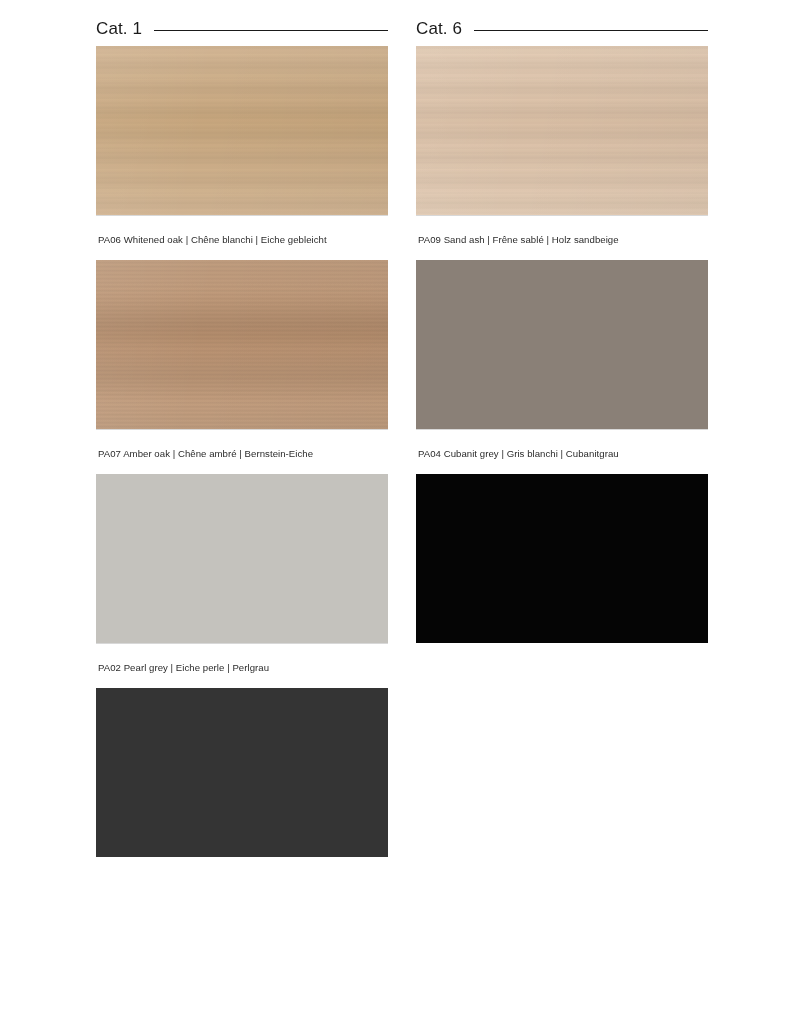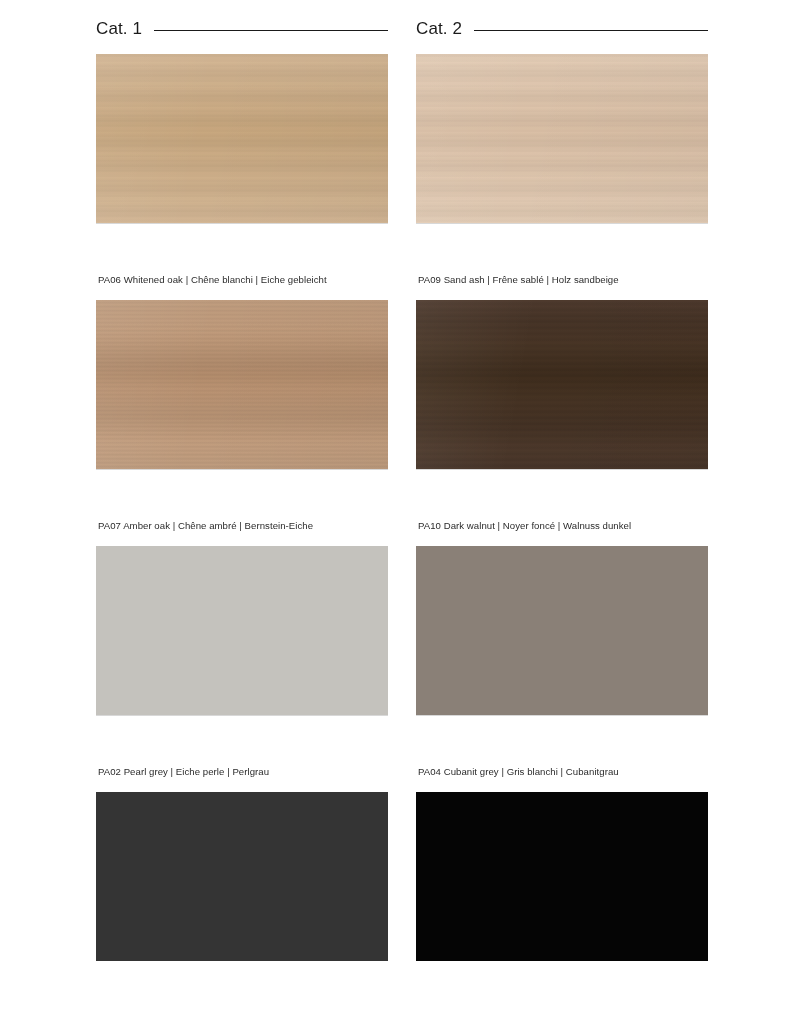--- a/index.html
+++ b/index.html
@@ -33,21 +33,20 @@
   .column {
     width: 292px;
     flex: 0 0 292px;
   }
 
   
   .col-header {
     display: flex;
     align-items: center;
     height: 34px;
-    margin-bottom: 8px;
   }
   .col-header-title {
     font-size: 17px;
     font-weight: 400;
     letter-spacing: 0.1px;
     color: #1a1a1a;
     white-space: nowrap;
     padding-right: 12px;
   }
   .col-header-rule {
@@ -79,21 +78,20 @@
     background: #d8d8d8;
     margin-top: 0;
   }
   .caption {
     font-size: 9.6px;
     line-height: 12px;
     color: #2b2b2b;
     letter-spacing: 0.05px;
     padding: 18px 0 14px 2px;
     white-space: nowrap;
-    margin-top: 32px;
   }
 
   
   .grain-fine::after,
   .grain-med::after,
   .grain-wide::after {
     content: "";
     position: absolute;
     inset: 0;
     pointer-events: none;
@@ -226,41 +224,33 @@
       <div class="swatch-cell">
         <div class="swatch">
           <div class="swatch-inner grain-none" style="background: rgb(52, 52, 52);"></div>
         </div>
 
       </div>
     </div>
 
     <div class="column">
       <div class="col-header">
-        <div class="col-header-title">Cat. 2</div>
+        <div class="col-header-title">Cat. 6</div>
         <div class="col-header-rule" style="background: rgb(26, 26, 26);"></div>
       </div>
 
       <div class="swatch-cell">
         <div class="swatch">
           <div class="swatch-inner grain-fine" style="background: linear-gradient(rgb(228, 205, 182) 0%, rgb(219, 192, 166) 45%, rgb(228, 205, 182) 100%);"></div>
           <div class="swatch-sheen"></div>
         </div>
         <div class="caption-rule" style="background: rgb(216, 216, 216);"></div>
         <div class="caption">PA09 Sand ash | Frêne sablé | Holz sandbeige</div>
       </div>
 
-      <div class="swatch-cell">
-        <div class="swatch">
-          <div class="swatch-inner grain-wide" style="background: linear-gradient(rgb(78, 58, 45) 0%, rgb(67, 48, 31) 45%, rgb(78, 58, 45) 100%);"></div>
-          <div class="swatch-sheen"></div>
-        </div>
-        <div class="caption-rule" style="background: rgb(216, 216, 216);"></div>
-        <div class="caption">PA10 Dark walnut | Noyer foncé | Walnuss dunkel</div>
-      </div>
 
 
       <div class="swatch-cell">
         <div class="swatch">
           <div class="swatch-inner grain-none" style="background: rgb(138, 128, 119);"></div>
         </div>
         <div class="caption-rule" style="background: rgb(216, 216, 216);"></div>
         <div class="caption">PA04 Cubanit grey | Gris blanchi | Cubanitgrau</div>
       </div>
 

